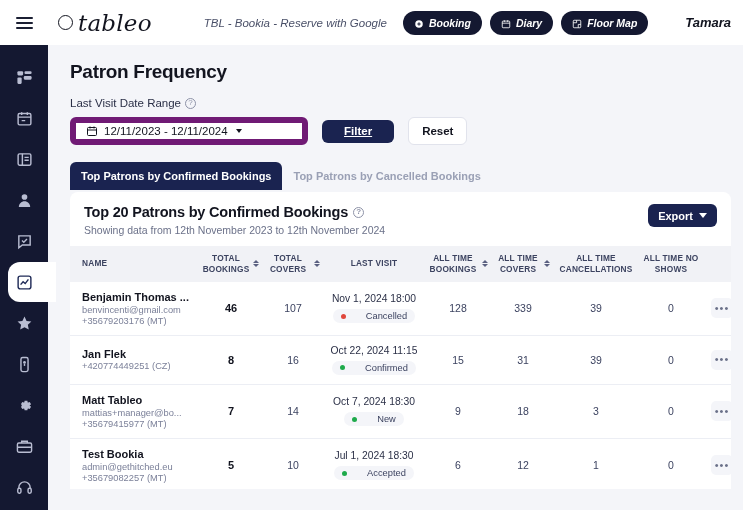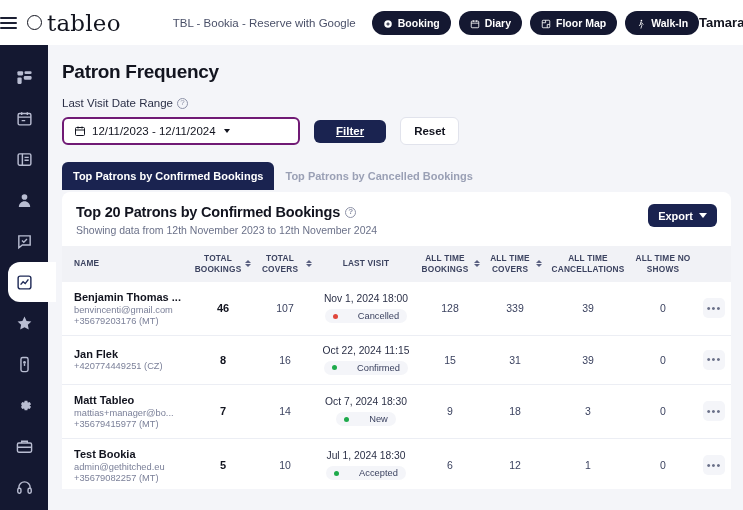--- a/index.html
+++ b/index.html
@@ -9,20 +9,21 @@
     background: #f4f5f9;
     overflow: hidden;
   }
   .app { position: relative; width: 743px; height: 510px; }
 
   
   .topbar {
     position: absolute; top: 0; left: 0; width: 743px; height: 45px;
     background: #ffffff; display: flex; align-items: center;
     z-index: 30;
+    font-style: italic;
   }
   .hamburger {
     width: 48px; height: 45px; display: flex; align-items: center; justify-content: center;
     cursor: pointer;
   }
   .hamburger .bars { width: 17px; }
   .hamburger .bars i { display: block; height: 2px; background: #1b1f33; margin: 3px 0; border-radius: 1px;}
   .brand {
     display: flex; align-items: center; gap: 5px;
     margin-left: 10px; color: #12141f;
@@ -60,34 +61,34 @@
   .nav-item .glyph { width: 17px; height: 17px; display:block; color: #b9bdd2; }
   .nav-item.active::before {
     content:""; position:absolute; left:8px; top:-6px; width:48px; height:40px;
     background:#ffffff; border-radius: 12px 0 0 12px;
   }
   .nav-item.active .glyph { position: relative; color: #1f2a57; }
 
   
   .main {
     position: absolute; top: 45px; left: 48px; width: 695px; height: 465px;
-    background: #f4f5f9; padding: 16px 12px 0 14px; overflow: hidden;
+    background: #f4f5f9; padding: 16px 12px 0 22px; overflow: hidden;
   }
   .page-title { font-size: 19px; font-weight: 700; color: #12141f; letter-spacing: -.3px; }
   .field-label {
     margin-top: 14px; font-size: 11.5px; color: #2b3047; display:flex; align-items:center; gap:4px;
   }
   .help {
     width: 11px; height: 11px; border: 1px solid #8e93a8; border-radius: 50%;
     font-size: 8px; color:#8e93a8; display:flex; align-items:center; justify-content:center;
     line-height: 1; cursor: pointer;
   }
   .filterrow { margin-top: 8px; display: flex; align-items: center; gap: 14px; }
   .daterange {
-    width: 238px; height: 28px; background:#fff; border: 2px solid #701a75; border-radius: 6px;
+    width: 238px; height: 28px; background:#fff; border: 6px solid #701a75; border-radius: 6px;
     display:flex; align-items:center; gap:6px; padding: 0 10px; font-size: 11.5px; color:#12141f;
     cursor: pointer;
   }
   .daterange .cal { width:12px; height:12px; color:#12141f;}
   .dr-caret { width:0;height:0;border-left:3.5px solid transparent;border-right:3.5px solid transparent;border-top:4.5px solid #12141f; margin-left:2px;}
   .btn-filter {
     background:#1a2350; color:#fff; font-size:11.5px; font-weight:700;
     border:none; border-radius: 6px; padding: 0 22px; height: 23px; cursor:pointer;text-decoration:underline;
   }
   .btn-reset {
@@ -181,27 +182,20 @@
             <path d="M3 10h18M8 3v4M16 3v4"></path>
           </svg>
         <span>Diary</span>
       </div>
       <div class="pill">
         <svg class="picon" width="10" height="10" viewBox="0 0 24 24" fill="none" stroke="#ffffff" stroke-width="2">
             <rect x="3" y="3" width="18" height="18" rx="2"></rect>
             <path d="M3 9h8V3M15 21v-8h6"></path>
           </svg>
         <span>Floor Map</span>
-      </div>
-      <div class="pill">
-        <svg class="picon" width="10" height="10" viewBox="0 0 24 24" fill="none" stroke="#ffffff" stroke-width="2" stroke-linecap="round">
-            <circle cx="13" cy="4" r="2" fill="#ffffff" stroke="none"></circle>
-            <path d="M12 22l2-7-3-3V8l4 2 2 3M11 12l-3 4"></path>
-          </svg>
-        <span>Walk-In</span>
       </div>
     </div>
 
     <div class="user">
       <span>Tamara</span>
 
     </div>
   </div>
 
   <div class="sidebar">

